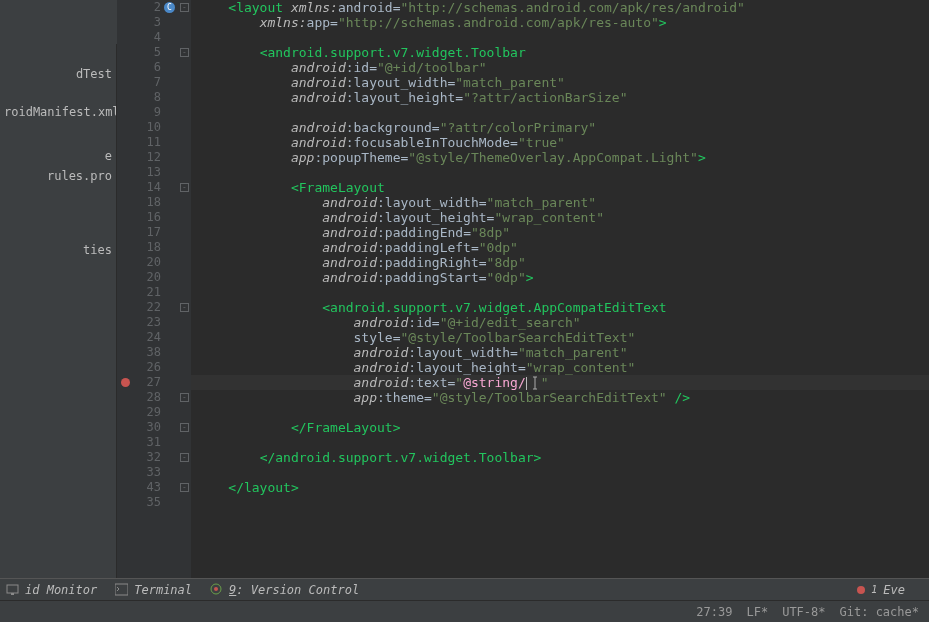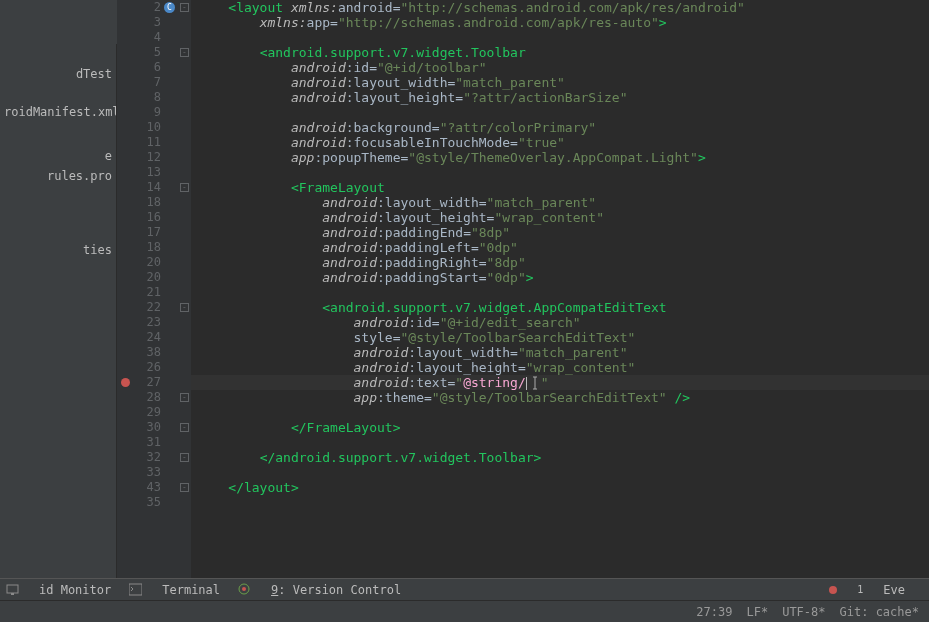--- a/index.html
+++ b/index.html
@@ -110,21 +110,21 @@
   right: 0;
   height: 22px;
   background: #3c3f41;
   border-top: 1px solid #555555;
   display: flex;
   align-items: center;
   font-size: 12px;
   color: #bbbbbb;
   padding: 0 6px;
 }
-.bb-item { margin-right: 18px; display: flex; align-items: center; gap: 20px; cursor: pointer; }
+.bb-item { margin-right: 18px; display: flex; align-items: center; gap: 6px; cursor: pointer; font-style: italic; }
 .bb-icon { width: 13px; height: 13px; display: inline-block; }
 .status-bar {
   position: absolute;
   bottom: 0; left: 0; right: 0;
   height: 22px;
   background: #3c3f41;
   border-top: 1px solid #2b2b2b;
   display: flex;
   align-items: center;
   justify-content: flex-end;

